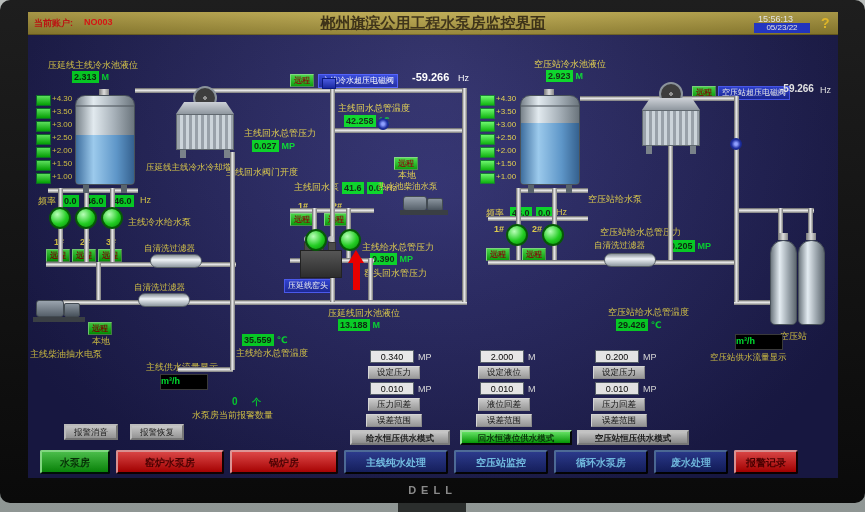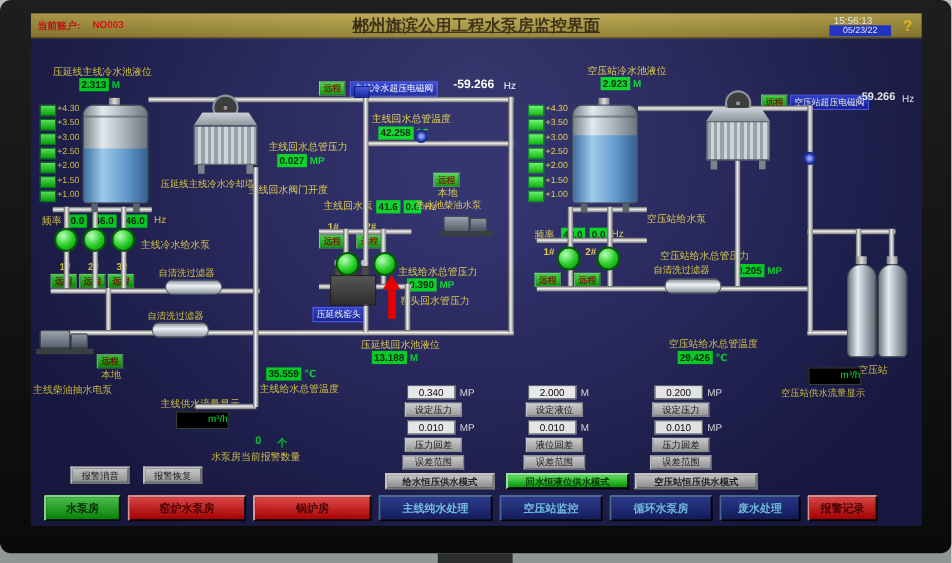--- a/index.html
+++ b/index.html
@@ -70,21 +70,21 @@
   .arrhead{width:0;height:0;border-left:8px solid transparent;border-right:8px solid transparent;
            border-bottom:13px solid #e80000;z-index:3}
   .arrshaft{width:7px;background:#e80000;z-index:3}
   .mbase{background:#3a3f44;height:5px;z-index:2}
   .mbody{background:linear-gradient(#9aa4ae,#57616b);border:1px solid #434b52;border-radius:3px;z-index:2}
   .mhead{background:linear-gradient(#8a949e,#49535d);border:1px solid #434b52;border-radius:2px;z-index:2}
   .vsol{width:12px;height:9px;background:linear-gradient(#4a5ae0,#1a2aa0);border:1px solid #0a1a80;z-index:3}
   .vhw{width:12px;height:12px;border-radius:50%;box-sizing:border-box;z-index:3;
        background:radial-gradient(#8fa0ff 18%,#2030a0 62%);border:1px solid #18288e}
   .flow{width:46px;height:14px;background:#000;border:1px solid #3a3a3a;color:#00e030;
-        font-size:9px;font-weight:normal;text-align:right;line-height:13px;z-index:2}
+        font-size:9px;font-weight:bold;text-align:left;line-height:13px;z-index:2}
   
   .inputbox{width:44px;height:13px;line-height:12px;text-align:center;font-size:9px;background:#fff;
             color:#000;border:1px solid #5a6470;box-sizing:border-box}
   .wunit{color:#eee;font-size:9px}
   .gsbox{height:13px;line-height:11px;text-align:center;font-size:8.5px;color:#111;box-sizing:border-box;
          background:linear-gradient(#e2e2e2,#a8a8a8);border:1px outset #eee;white-space:nowrap}
   .mode{height:15px;line-height:13px;text-align:center;font-size:8.5px;font-weight:bold;color:#222;
         box-sizing:border-box;background:linear-gradient(#e0e0e0,#9e9e9e);border:2px outset #ddd;white-space:nowrap}
   .mode.on{background:linear-gradient(#6cff6c,#00a800);border-color:#aaffaa #045a04 #045a04 #aaffaa;color:#053a05}
   .alarmbtn{width:54px;height:16px;line-height:13px;text-align:center;font-size:8.5px;color:#222;
@@ -382,14 +382,15 @@
     <div class="navbtn nav-red abs" style="left:88px;top:438px;width:108px">窑炉水泵房</div>
     <div class="navbtn nav-red abs" style="left:202px;top:438px;width:108px">锅炉房</div>
     <div class="navbtn nav-blue abs" style="left:316px;top:438px;width:104px">主线纯水处理</div>
     <div class="navbtn nav-blue abs" style="left:426px;top:438px;width:94px">空压站监控</div>
     <div class="navbtn nav-blue abs" style="left:526px;top:438px;width:94px">循环水泵房</div>
     <div class="navbtn nav-blue abs" style="left:626px;top:438px;width:74px">废水处理</div>
     <div class="navbtn nav-red abs" style="left:706px;top:438px;width:64px">报警记录</div>
 
     <div class="glare"></div>
   </div>
+  <div class="brand">DELL</div>
 </div>
 <div class="stand"></div>
 
 </body></html>

